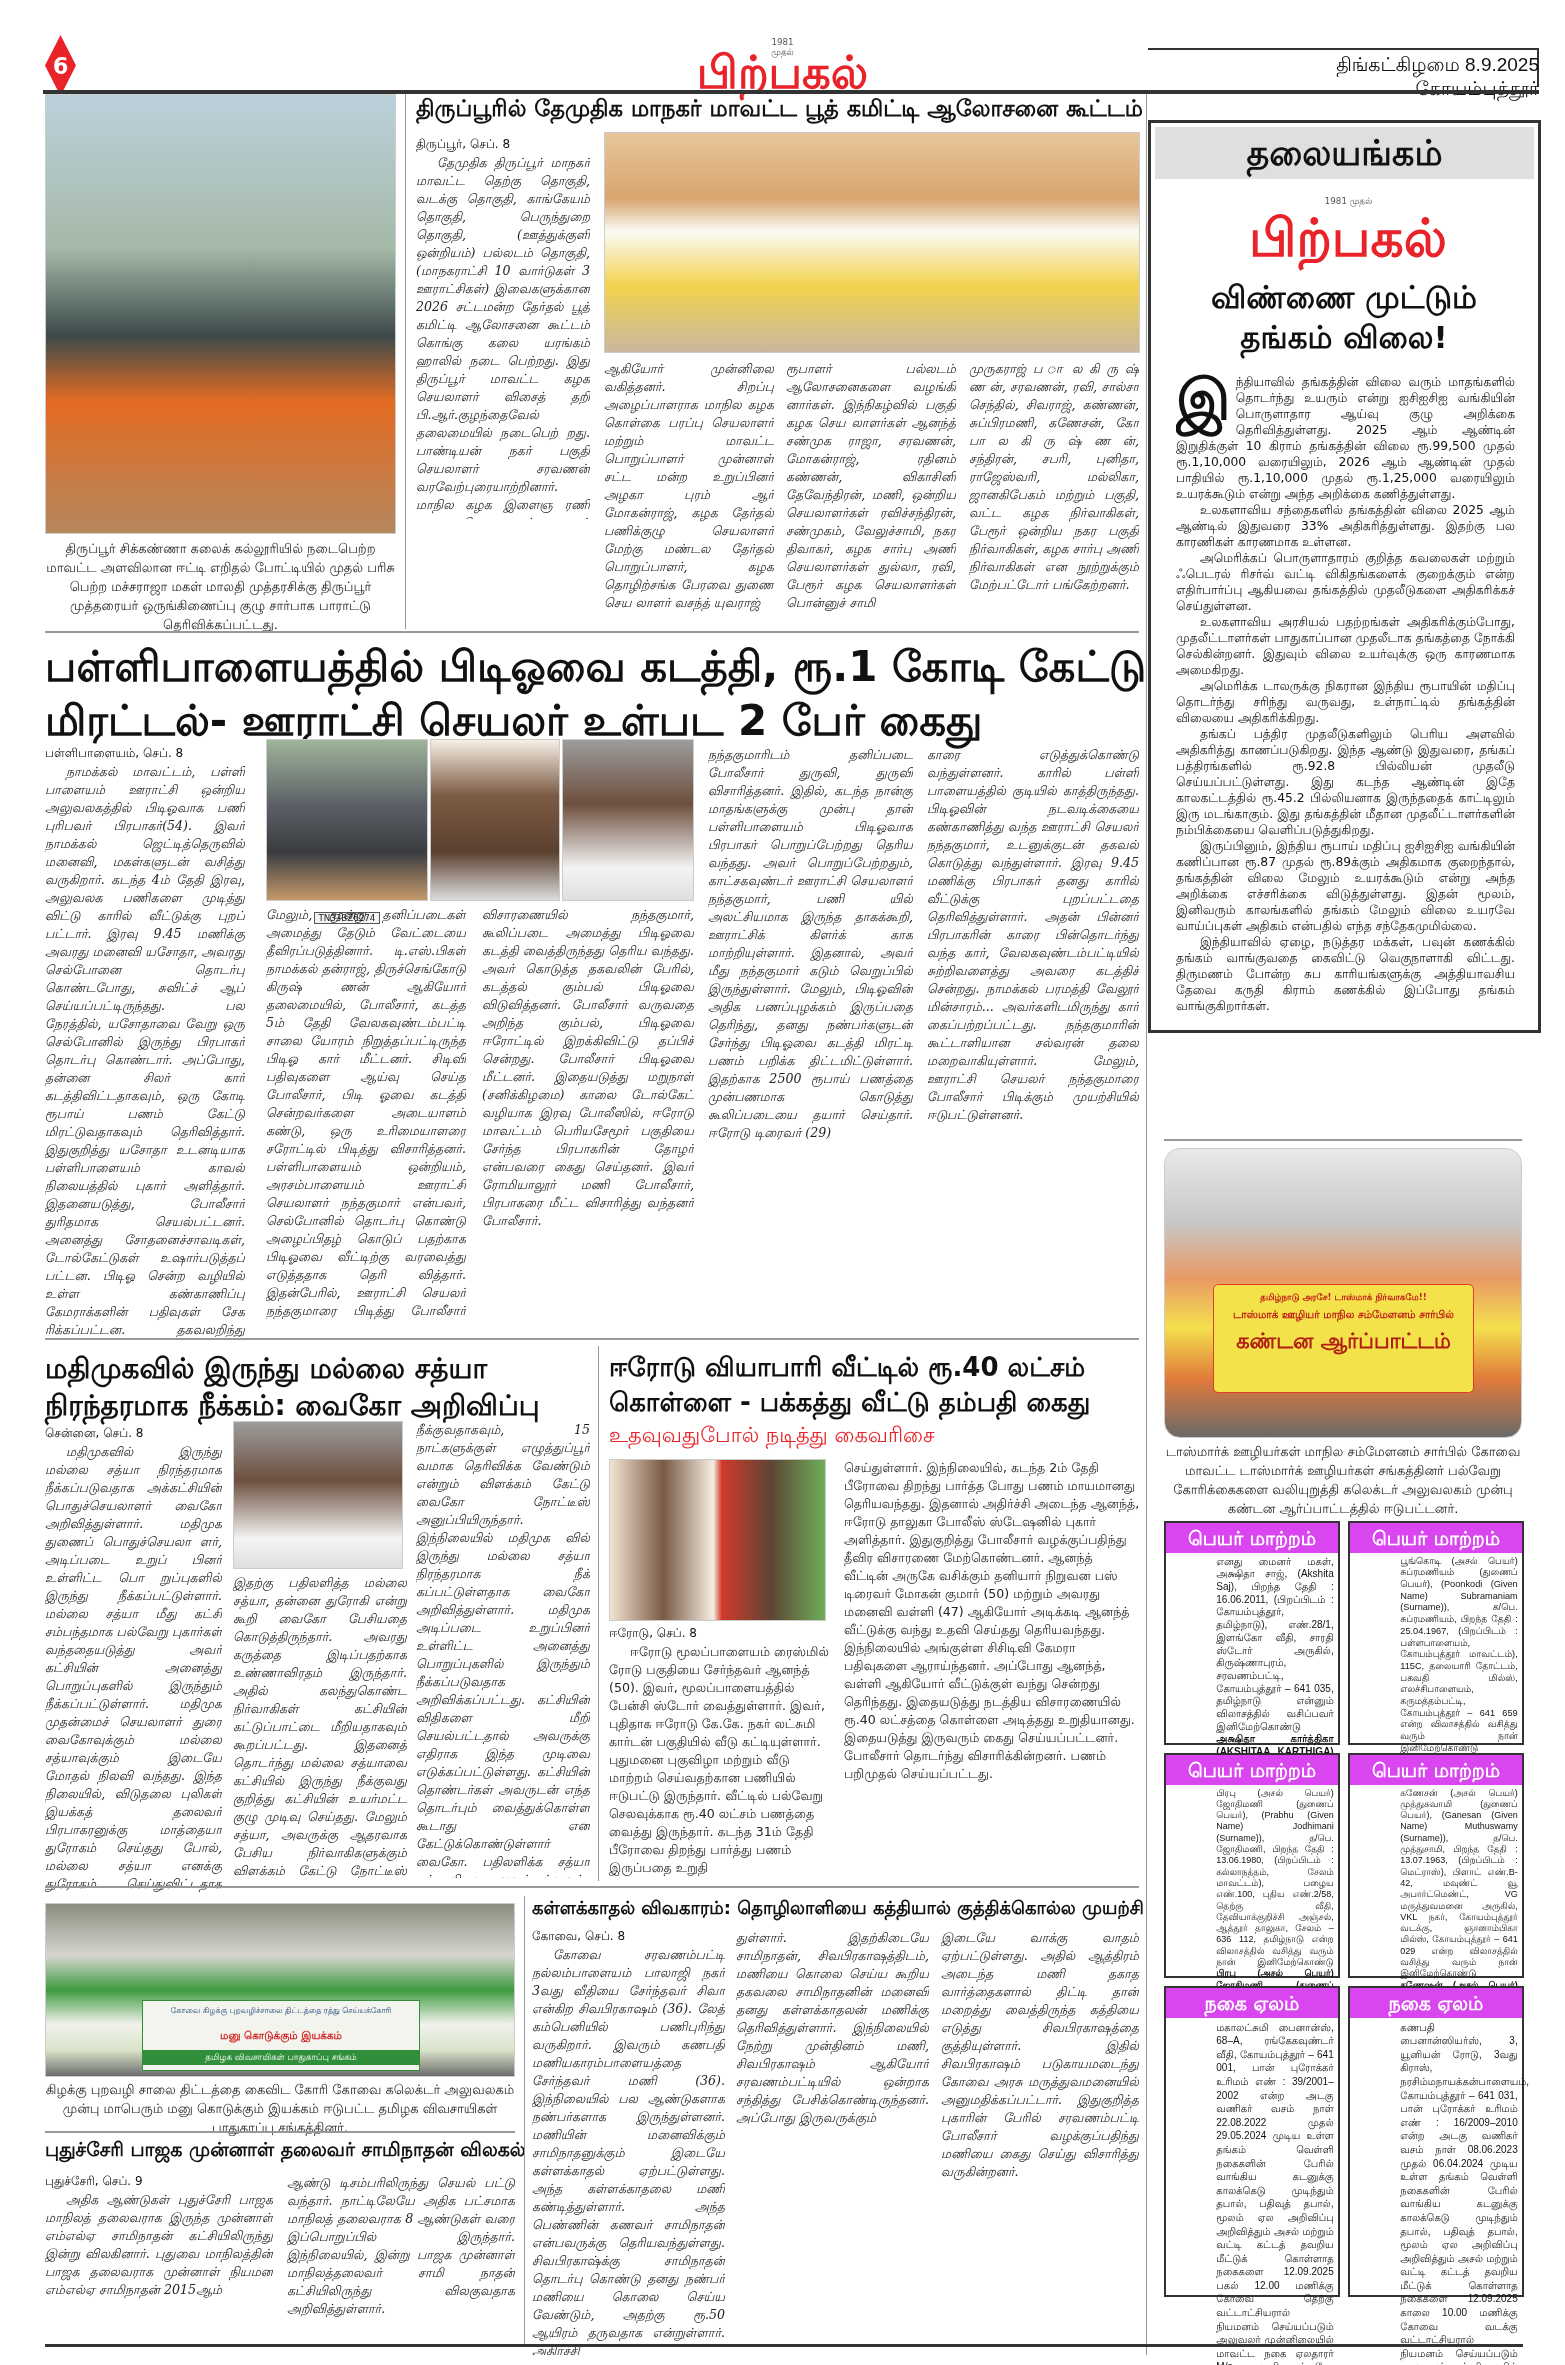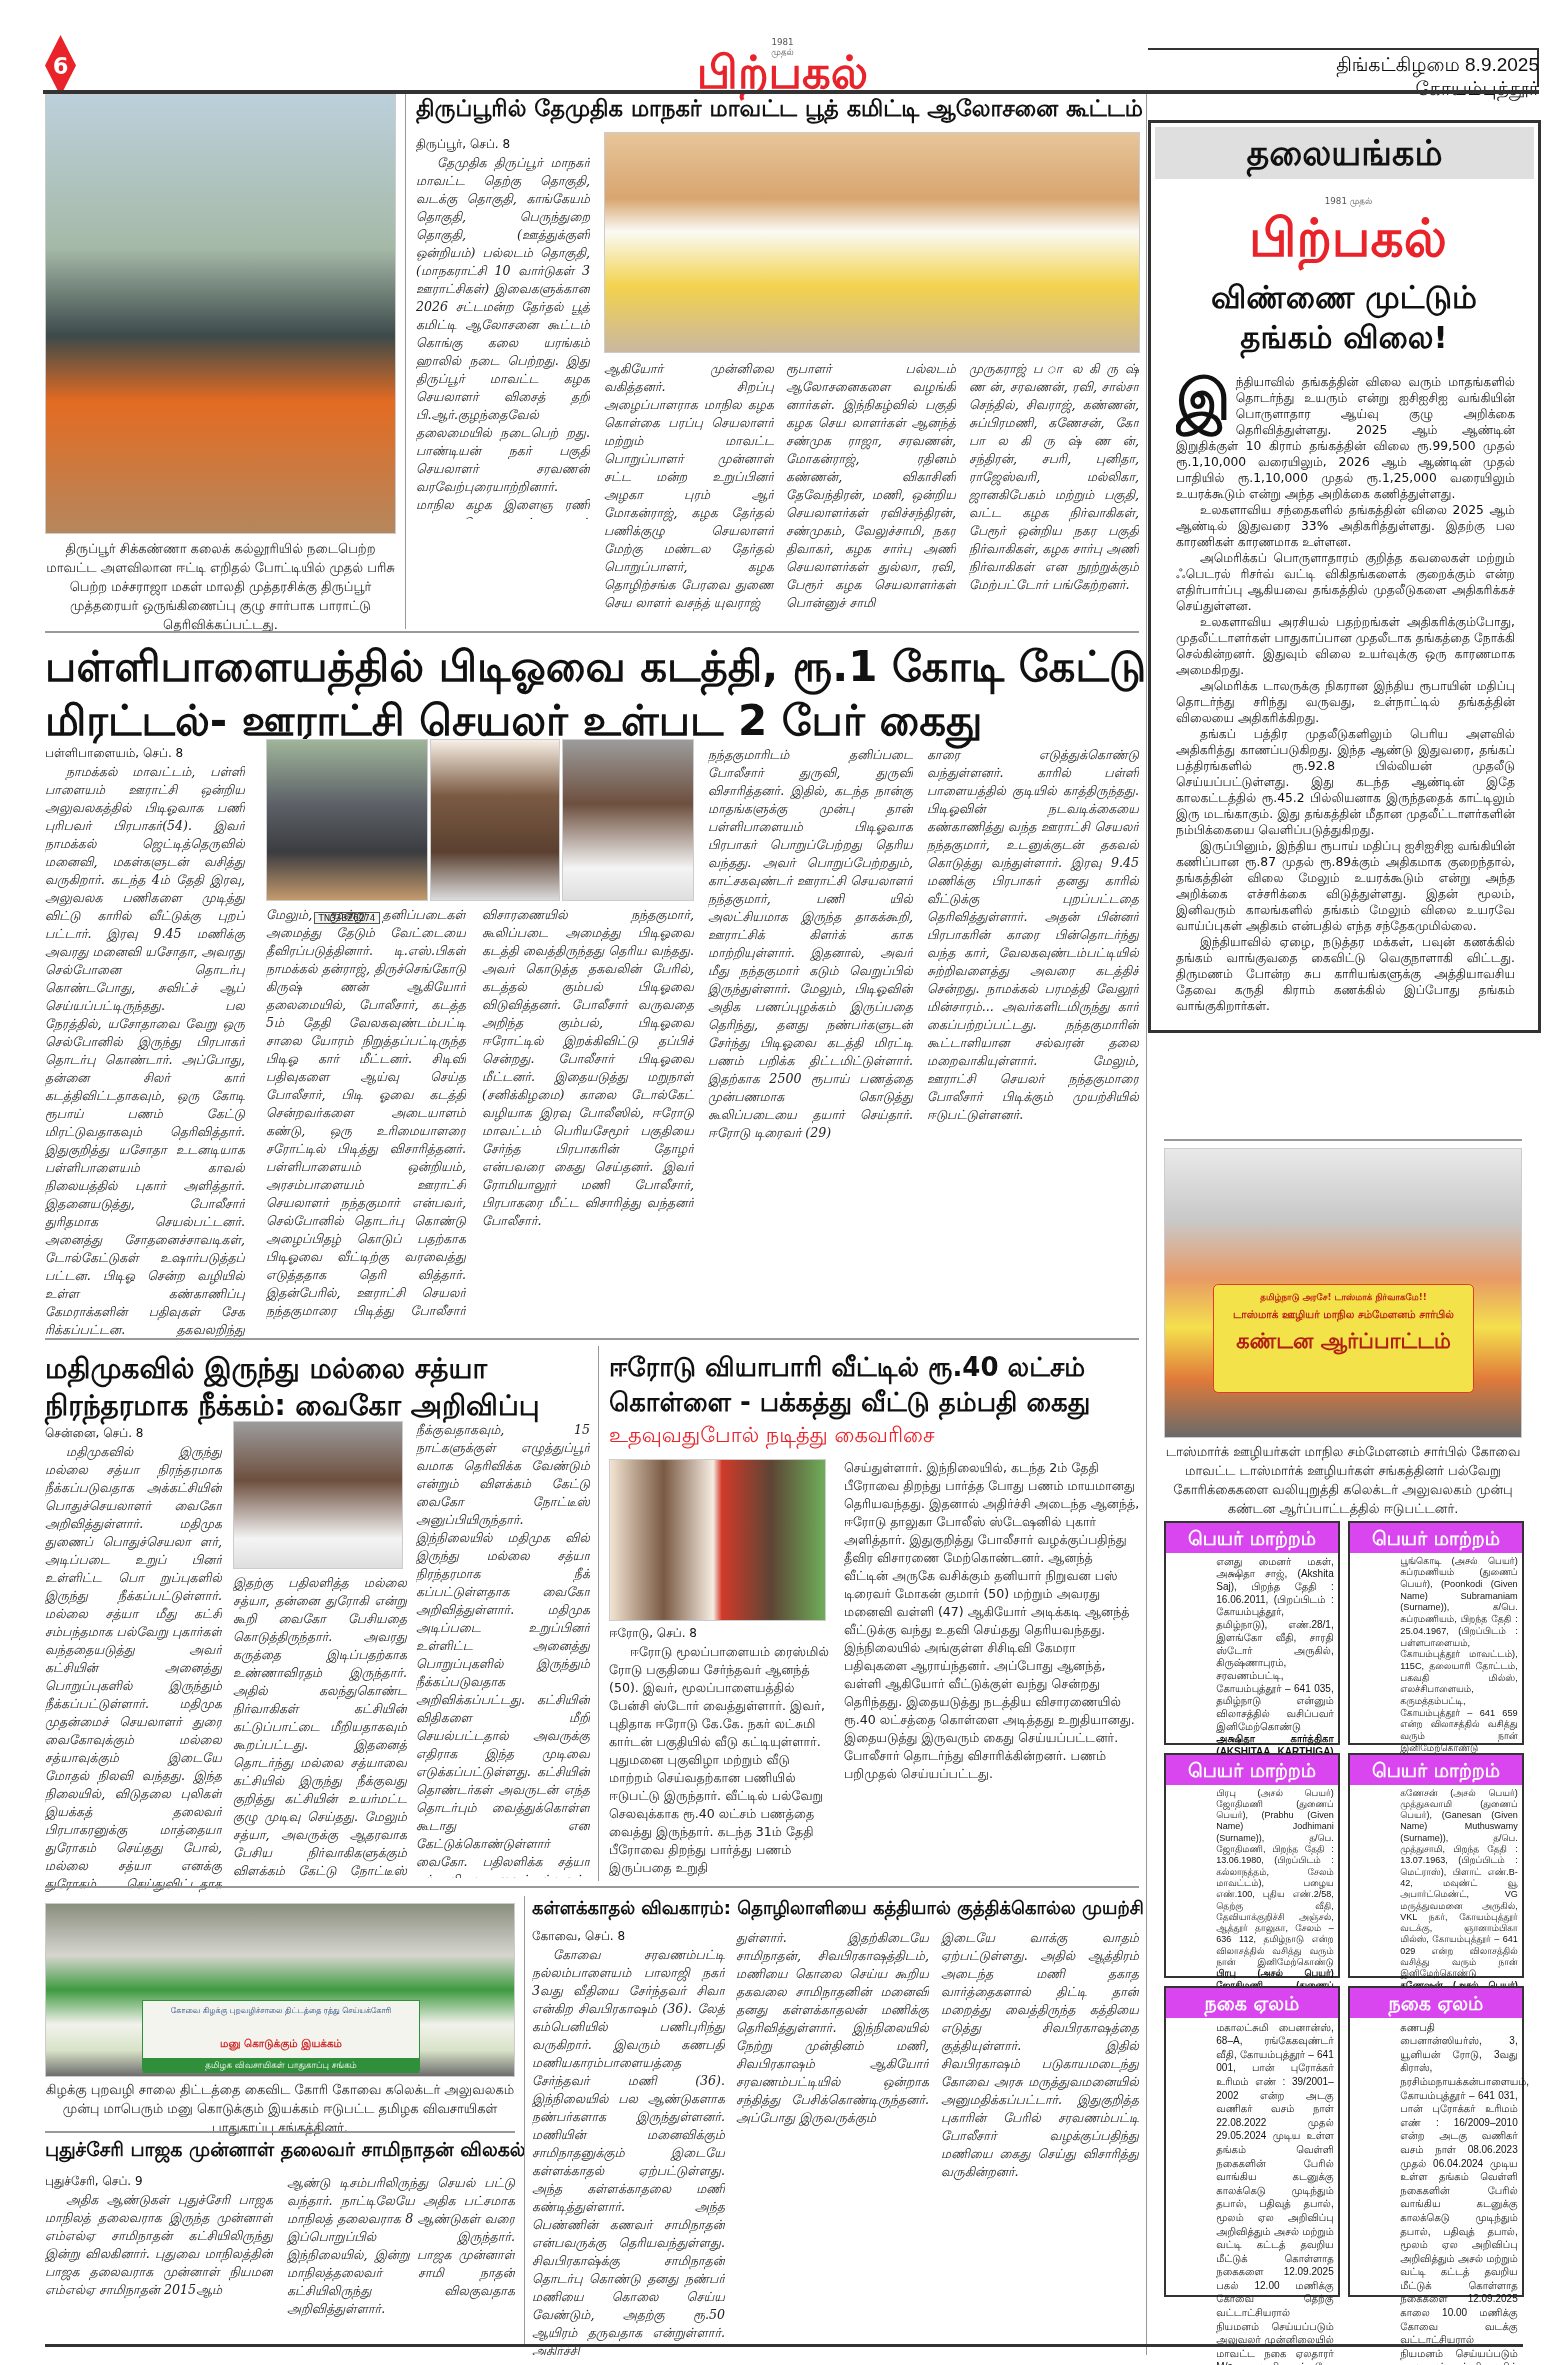--- a/index.html
+++ b/index.html
@@ -14,21 +14,21 @@
   #dateline { left: 1209px; top: 54px; width: 330px; font-size: 19px; text-align:right; font-family: "Liberation Sans", sans-serif; }
   #masthead-rule { left: 43px; top: 90px; width: 1496px; height: 3.5px; background: #333; }
 
   
   .vrule { background: #999; width: 0.9px; }
   .hrule { background: #999; height: 1.7px; }
 
   
   .photo { background: linear-gradient(160deg, #b9c9d2 0%, #8fa29a 45%, #a87c5c 100%); border: 0.9px solid #ccc; }
   .photo-meeting { background: linear-gradient(180deg, #e7c59a 0%, #d8a56f 30%, #fafaf5 45%, #f3d24d 70%, #c9b7a0 100%); }
-  .photo-protest { background: linear-gradient(180deg, #e9e9e9 0%, #c8c8c8 25%, #e89a65 45%, #f4e04d 62%, #e07a3a 80%, #6a6a6a 100%); }
+  .photo-protest { background: linear-gradient(180deg, #e9e9e9 0%, #c8c8c8 25%, #e89a65 45%, #f4e04d 62%, #e07a3a 80%, #6a6a6a 100%); border-radius: 16px; }
   .photo-farmers { background: linear-gradient(180deg, #8a8e7e 0%, #d6d6cf 30%, #3f9a40 50%, #f2f2ec 70%, #d8e3c8 85%, #6d6d6d 100%); }
   .photo-car { background: linear-gradient(180deg, #9fb59a 0%, #5d6167 40%, #3a3c40 70%, #c49a6c 100%); }
   .photo-face1 { background: linear-gradient(180deg, #f7efe5 0%, #7b5a43 35%, #5b4030 70%, #dcdcdc 100%); }
   .photo-gray { background: linear-gradient(180deg, #9c9c9c 0%, #6d4f3e 40%, #f4f4f4 80%, #dedede 100%); }
   .photo-couple { background: linear-gradient(90deg, #f2e4d2 0%, #7a5a44 25%, #f5ede2 48%, #d23a2a 52%, #5d4535 75%, #6fae5a 100%); }
   .photo-athletes { background: linear-gradient(180deg, #bcd0dc 0%, #a5b9a8 35%, #3c4a4a 55%, #e36b22 70%, #b5875d 100%); }
 
   
   .headline { font-weight: bold; font-family: "DejaVu Sans", sans-serif; line-height: 1.15; color: #111; }
   .body-text { font-size: 12.6px; line-height: 18px; text-align: justify; font-family: "DejaVu Serif", serif; font-style: italic; color:#222; }
@@ -202,21 +202,21 @@
   <div class="dateline-text">ஈரோடு, செப். 8</div>
   <div class="body-upright" style="height:252px;overflow:hidden;text-indent:21px;text-align:left;">ஈரோடு மூலப்பாளையம் ரைஸ்மில் ரோடு பகுதியை சேர்ந்தவர் ஆனந்த் (50). இவர், மூலப்பாளையத்தில் பேன்சி ஸ்டோர் வைத்துள்ளார். இவர், புதிதாக ஈரோடு கே.கே. நகர் லட்சுமி கார்டன் பகுதியில் வீடு கட்டியுள்ளார். புதுமனை புகுவிழா மற்றும் வீடு மாற்றம் செய்வதற்கான பணியில் ஈடுபட்டு இருந்தார். வீட்டில் பல்வேறு செலவுக்காக ரூ.40 லட்சம் பணத்தை வைத்து இருந்தார். கடந்த 31ம் தேதி பீரோவை திறந்து பார்த்து பணம் இருப்பதை உறுதி</div>
 </div>
 <div class="abs body-upright" style="left:844px;top:1459px;width:296px;height:419px;overflow:hidden;text-align:left;">செய்துள்ளார். இந்நிலையில், கடந்த 2ம் தேதி பீரோவை திறந்து பார்த்த போது பணம் மாயமானது தெரியவந்தது. இதனால் அதிர்ச்சி அடைந்த ஆனந்த், ஈரோடு தாலுகா போலீஸ் ஸ்டேஷனில் புகார் அளித்தார். இதுகுறித்து போலீசார் வழக்குப்பதிந்து தீவிர விசாரணை மேற்கொண்டனர். ஆனந்த் வீட்டின் அருகே வசிக்கும் தனியார் நிறுவன பஸ் டிரைவர் மோகன் குமார் (50) மற்றும் அவரது மனைவி வள்ளி (47) ஆகியோர் அடிக்கடி ஆனந்த் வீட்டுக்கு வந்து உதவி செய்தது தெரியவந்தது. இந்நிலையில் அங்குள்ள சிசிடிவி கேமரா பதிவுகளை ஆராய்ந்தனர். அப்போது ஆனந்த், வள்ளி ஆகியோர் வீட்டுக்குள் வந்து சென்றது தெரிந்தது. இதையடுத்து நடத்திய விசாரணையில் ரூ.40 லட்சத்தை கொள்ளை அடித்தது உறுதியானது. இதையடுத்து இருவரும் கைது செய்யப்பட்டனர். போலீசார் தொடர்ந்து விசாரிக்கின்றனர். பணம் பறிமுதல் செய்யப்பட்டது.</div>
 
 <div class="abs hrule" style="left:45px;top:1886px;width:1094px;"></div>
 
 <div class="abs photo photo-farmers" style="left:45px;top:1903px;width:470px;height:174px;">
   <div style="position:absolute;left:96px;top:96px;width:278px;height:71px;background:#f4f4ee;border:1.7px solid #2f8f3a;text-align:center;">
     <div style="font-size:7.8px;color:#1a3f7a;margin-top:5.2px;">கோவை கிழக்கு புறவழிச்சாலை திட்டத்தை ரத்து செய்யக்கோரி</div>
-    <div style="font-size:10.4px;color:#d02323;font-weight:bold;margin-top:21px;">மனு கொடுக்கும் இயக்கம்</div>
+    <div style="font-size:10.4px;color:#d02323;font-weight:bold;margin-top:13px;">மனு கொடுக்கும் இயக்கம்</div>
     <div style="font-size:8.7px;color:#fff;background:#2f8f3a;margin-top:7px;padding:1.7px 0;">தமிழக விவசாயிகள் பாதுகாப்பு சங்கம்</div>
   </div>
 </div>
 <div class="abs caption" style="left:45px;top:2080px;width:470px;">கிழக்கு புறவழி சாலை திட்டத்தை கைவிட கோரி கோவை கலெக்டர் அலுவலகம் முன்பு மாபெரும் மனு கொடுக்கும் இயக்கம் ஈடுபட்ட தமிழக விவசாயிகள் பாதுகாப்பு சங்கத்தினர்.</div>
 
 <div class="abs hrule" style="left:45px;top:2131px;width:470px;"></div>
 
 <div class="abs headline" style="left:45px;top:2139px;width:470px;font-size:19px;white-space:nowrap;">புதுச்சேரி பாஜக முன்னாள் தலைவர் சாமிநாதன் விலகல்</div>
 <div class="abs" style="left:45px;top:2174px;width:228px;">
   <div class="dateline-text">புதுச்சேரி, செப். 9</div>

